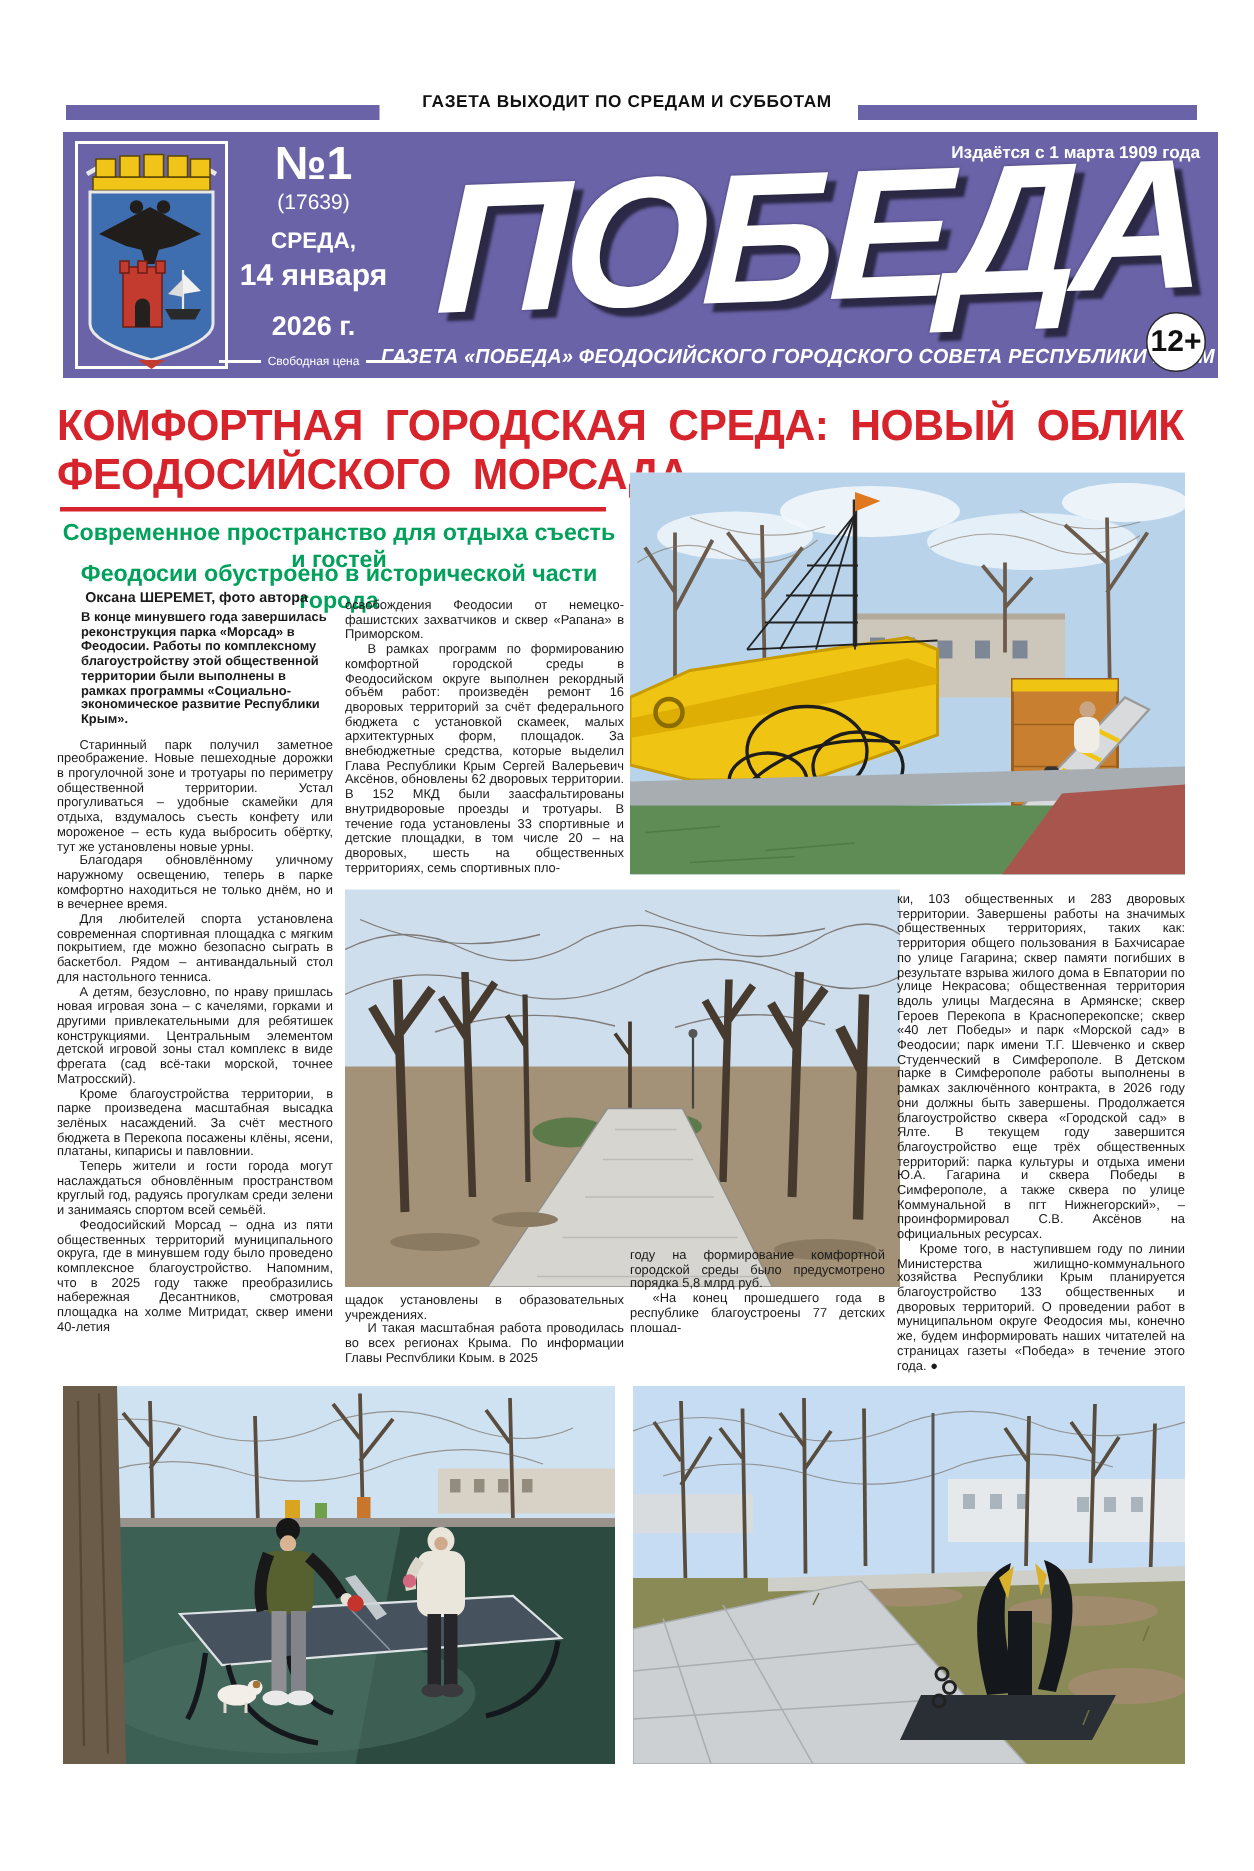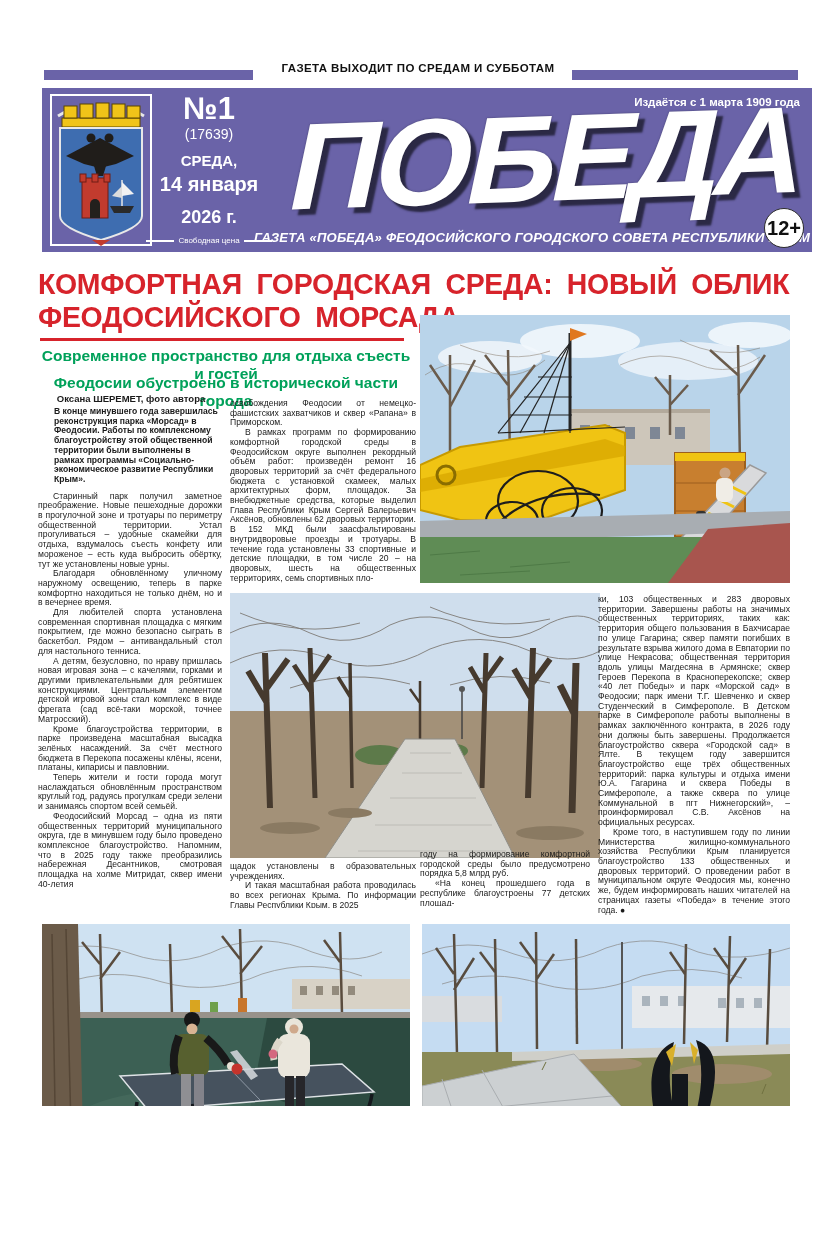--- a/index.html
+++ b/index.html
@@ -1,16 +1,16 @@
 <!DOCTYPE html>
 <html><head>
 <meta charset="utf-8">
 <style>
   html,body{margin:0;padding:0;background:#ffffff;}
-  #page{position:relative;width:836px;height:1106px;background:#ffffff;overflow:hidden;
+  #page{position:relative;width:836px;height:1247px;background:#ffffff;overflow:hidden;
         font-family:"Liberation Sans","DejaVu Sans",sans-serif;color:#1a1a1a;}
   .abs{position:absolute;}
   
   .topbar-bar{height:10px;background:#6a63a8;}
   .topbar-text{top:62px;left:0;width:836px;text-align:center;font-size:11.5px;font-weight:bold;
                letter-spacing:.4px;color:#111;}
   
   #masthead{left:42px;top:88px;width:770px;height:164px;background:#6a63a8;}
   #arms{left:8px;top:6px;width:102px;height:152px;background:#6a63a8;}
   #issue{left:112px;top:4px;width:110px;text-align:center;color:#fff;}
@@ -42,21 +42,21 @@
   #sh1{top:347px;} #sh2{top:374px;}
   #byline{left:40px;top:393px;width:182px;text-align:center;font-size:9.5px;font-weight:bold;}
   
   .col{font-size:8.6px;line-height:9.7px;text-align:justify;overflow:hidden;}
   .col p{margin:0;text-indent:15px;}
   .col p.noindent{text-indent:0;}
   .lead{font-weight:bold;text-align:left;margin:0 0 7px 16px !important;text-indent:0 !important;}
   #col1{left:38px;top:407px;width:184px;height:517px;}
   #col2a{left:230px;top:399px;width:186px;height:194px;}
   #col2b{left:230px;top:862px;width:186px;height:46px;}
-  #col3b{left:420px;top:850px;width:170px;height:56px;}
+  #col3b{left:420px;top:832px;width:170px;height:56px;}
   #col4{left:598px;top:595px;width:192px;height:330px;}
   
   .photo{background:#dfe7ee;}
   #photo-ship{left:420px;top:315px;width:370px;height:268px;}
   #photo-path{left:230px;top:593px;width:370px;height:265px;}
   #photo-tennis{left:42px;top:924px;width:368px;height:252px;}
   #photo-anchor{left:422px;top:924px;width:368px;height:252px;}
   .photo svg{display:block;}
 </style>
 </head>

